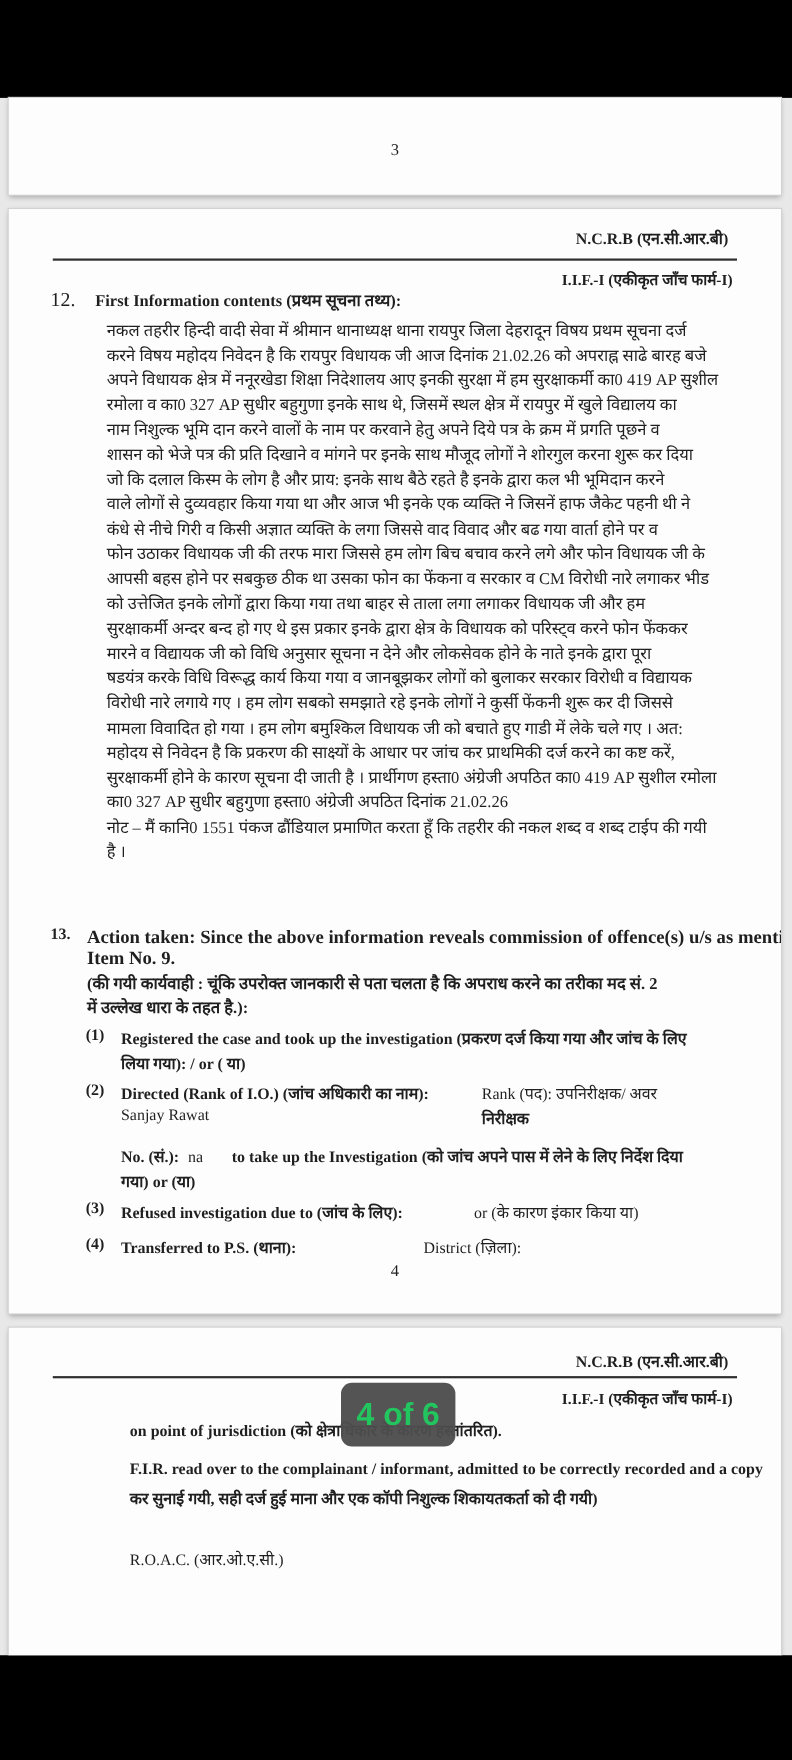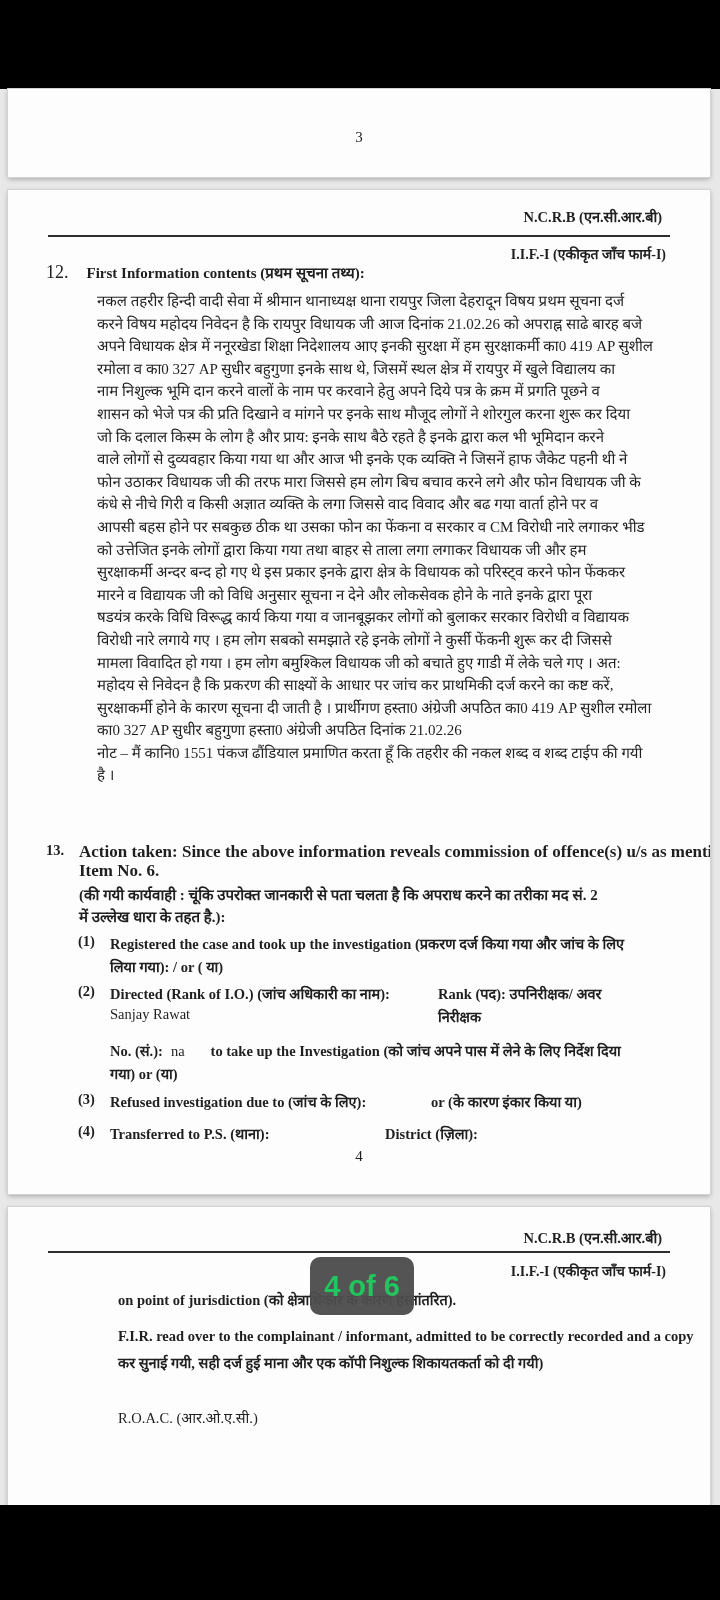--- a/index.html
+++ b/index.html
@@ -41,21 +41,21 @@
   .item13-block .num { position:absolute; left:0; top:0; font-weight:bold; font-size:14.5px; }
   .item13-en { margin-left:33px; font-weight:bold; font-size:17px; }
   .item13-en .line { height:19px; line-height:19px; white-space:nowrap; }
   .item13-hi { margin-left:33px; margin-top:4px; font-weight:bold; font-size:15px; }
   .item13-hi .line { height:22px; line-height:22px; white-space:nowrap; }
 
   .subrow { position:absolute; left:0; width:702px; font-size:14.5px; }
   .subrow .snum { position:absolute; left:70px; top:0; font-weight:bold; }
   .subrow .scontent { position:absolute; left:102px; top:0; font-weight:bold; white-space:nowrap; }
   .subrow .l2 { position:absolute; left:102px; top:23px; font-weight:bold; white-space:nowrap; }
-  .subrow .rcol { position:absolute; top:0; font-weight:bold; white-space:nowrap; }
+  .subrow .rcol { position:absolute; top:0; font-weight:normal; white-space:nowrap; }
   .row-sub1 { top:743px; }
   .row-sub2 { top:793px; }
   .row-sub2 .rcol { left:430px; }
   .row-sub2 .value { font-weight:normal; }
   .row-sub2 .rl2 { position:absolute; left:430px; top:23px; font-weight:bold; white-space:nowrap; }
   .row-no { top:850px; }
   .row-no .scontent .val { font-weight:normal; padding:0 26px 0 8px; }
   .row-sub3 { top:901px; }
   .row-sub3 .rcol { left:423px; }
   .row-sub4 { top:933px; }
@@ -98,41 +98,41 @@
 
       <div class="body12">
           <div class="line">नकल तहरीर हिन्दी वादी सेवा में श्रीमान थानाध्यक्ष थाना रायपुर जिला देहरादून विषय प्रथम सूचना दर्ज</div>
           <div class="line">करने विषय महोदय निवेदन है कि रायपुर विधायक जी आज दिनांक 21.02.26 को अपराह्न साढे बारह बजे</div>
           <div class="line">अपने विधायक क्षेत्र में ननूरखेडा शिक्षा निदेशालय आए इनकी सुरक्षा में हम सुरक्षाकर्मी का0 419 AP सुशील</div>
           <div class="line">रमोला व का0 327 AP सुधीर बहुगुणा इनके साथ थे, जिसमें स्थल क्षेत्र में रायपुर में खुले विद्यालय का</div>
           <div class="line">नाम निशुल्क भूमि दान करने वालों के नाम पर करवाने हेतु अपने दिये पत्र के क्रम में प्रगति पूछने व</div>
           <div class="line">शासन को भेजे पत्र की प्रति दिखाने व मांगने पर इनके साथ मौजूद लोगों ने शोरगुल करना शुरू कर दिया</div>
           <div class="line">जो कि दलाल किस्म के लोग है और प्राय: इनके साथ बैठे रहते है इनके द्वारा कल भी भूमिदान करने</div>
           <div class="line">वाले लोगों से दुव्यवहार किया गया था और आज भी इनके एक व्यक्ति ने जिसनें हाफ जैकेट पहनी थी ने</div>
+          <div class="line">कंधे से नीचे गिरी व किसी अज्ञात व्यक्ति के लगा जिससे वाद विवाद और बढ गया वार्ता होने पर व</div>
           <div class="line">फोन उठाकर विधायक जी की तरफ मारा जिससे हम लोग बिच बचाव करने लगे और फोन विधायक जी के</div>
-          <div class="line">कंधे से नीचे गिरी व किसी अज्ञात व्यक्ति के लगा जिससे वाद विवाद और बढ गया वार्ता होने पर व</div>
           <div class="line">आपसी बहस होने पर सबकुछ ठीक था उसका फोन का फेंकना व सरकार व CM विरोधी नारे लगाकर भीड</div>
           <div class="line">को उत्तेजित इनके लोगों द्वारा किया गया तथा बाहर से ताला लगा लगाकर विधायक जी और हम</div>
           <div class="line">सुरक्षाकर्मी अन्दर बन्द हो गए थे इस प्रकार इनके द्वारा क्षेत्र के विधायक को परिस्ट्व करने फोन फेंककर</div>
           <div class="line">मारने व विद्यायक जी को विधि अनुसार सूचना न देने और लोकसेवक होने के नाते इनके द्वारा पूरा</div>
           <div class="line">षडयंत्र करके विधि विरूद्ध कार्य किया गया व जानबूझकर लोगों को बुलाकर सरकार विरोधी व विद्यायक</div>
           <div class="line">विरोधी नारे लगाये गए । हम लोग सबको समझाते रहे इनके लोगों ने कुर्सी फेंकनी शुरू कर दी जिससे</div>
           <div class="line">मामला विवादित हो गया । हम लोग बमुश्किल विधायक जी को बचाते हुए गाडी में लेके चले गए । अत:</div>
           <div class="line">महोदय से निवेदन है कि प्रकरण की साक्ष्यों के आधार पर जांच कर प्राथमिकी दर्ज करने का कष्ट करें,</div>
           <div class="line">सुरक्षाकर्मी होने के कारण सूचना दी जाती है । प्रार्थीगण हस्ता0 अंग्रेजी अपठित का0 419 AP सुशील रमोला</div>
           <div class="line">का0 327 AP सुधीर बहुगुणा हस्ता0 अंग्रेजी अपठित दिनांक 21.02.26</div>
           <div class="line">नोट – मैं कानि0 1551 पंकज ढौंडियाल प्रमाणित करता हूँ कि तहरीर की नकल शब्द व शब्द टाईप की गयी</div>
           <div class="line">है ।</div>
         </div>
 
       <div class="item13-block">
         <span class="num">13.</span>
         <div class="item13-en">
             <div class="line">Action taken: Since the above information reveals commission of offence(s) u/s as mentioned at</div>
-            <div class="line">Item No. 6.</div>
+            <div class="line">Item No. 9.</div>
           </div>
         <div class="item13-hi">
             <div class="line">(की गयी कार्यवाही : चूंकि उपरोक्त जानकारी से पता चलता है कि अपराध करने का तरीका मद सं. 2</div>
             <div class="line">में उल्लेख धारा के तहत है.):</div>
           </div>
       </div>
 
       <div class="subrow row-sub1">
         <span class="snum">(1)</span>
         <span class="scontent">Registered the case and took up the investigation (प्रकरण दर्ज किया गया और जांच के लिए</span>

